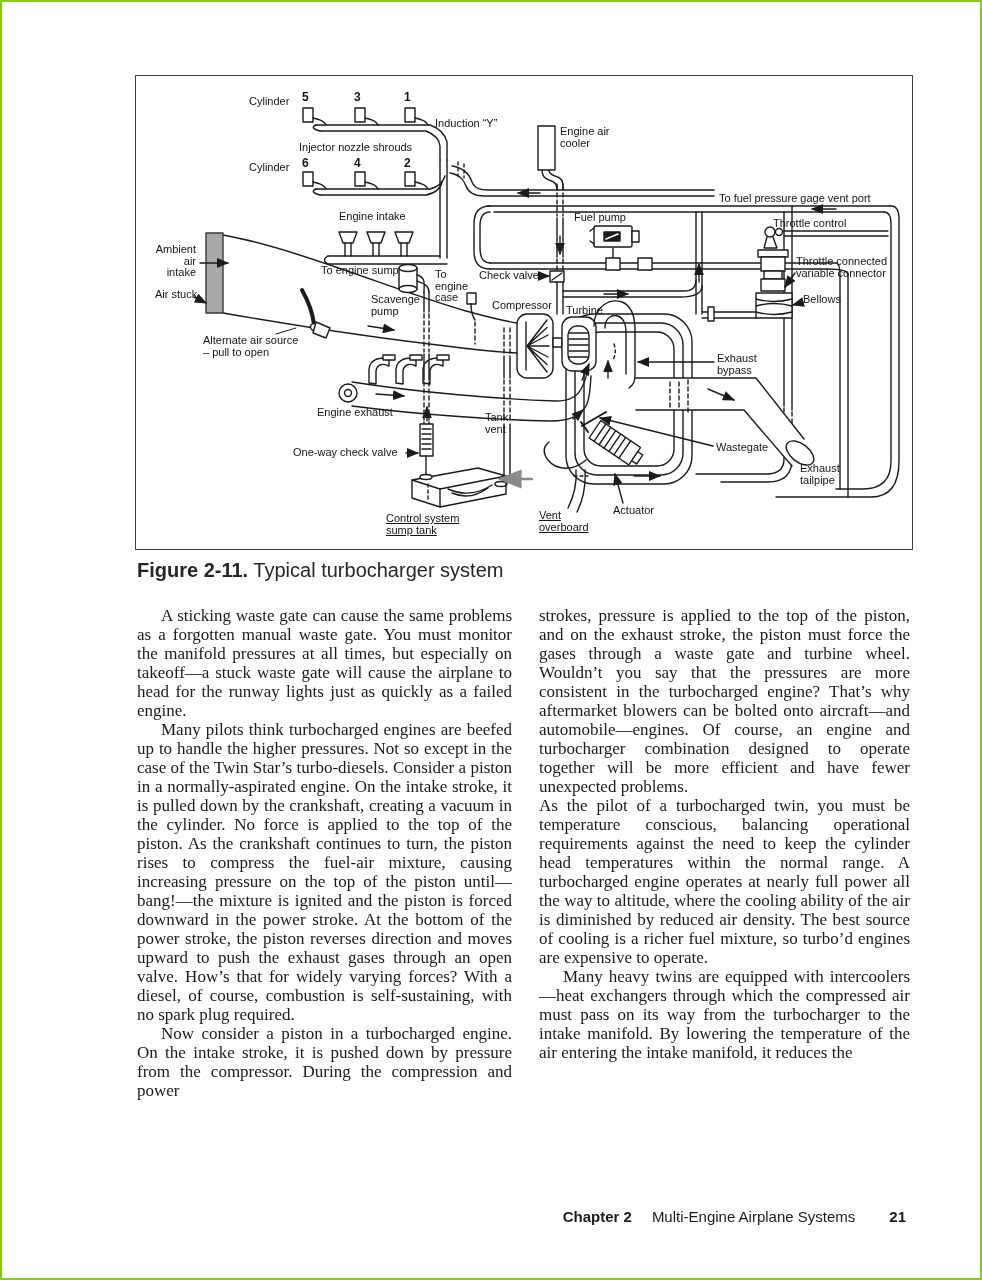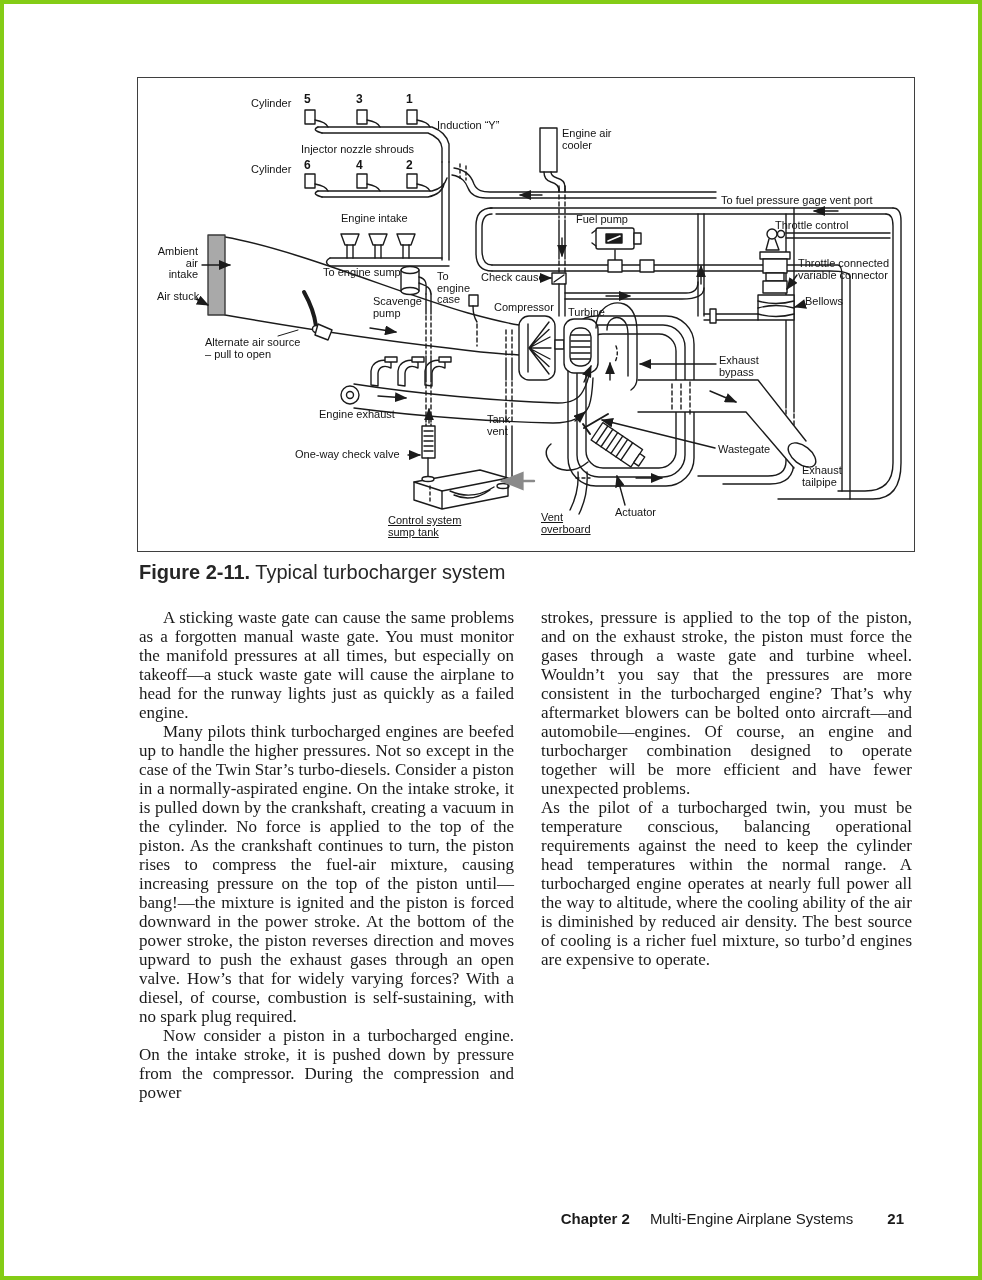--- a/index.html
+++ b/index.html
@@ -1,17 +1,17 @@
 <!DOCTYPE html>
 <html><head>
 <meta charset="utf-8">
 <style>
   html,body{margin:0;padding:0;background:#fff;}
   .page{position:relative;width:982px;height:1280px;background:#fff;
-        border:4px solid #84cc16;box-sizing:border-box;overflow:hidden;
+        border:2px solid #84cc16;box-sizing:border-box;overflow:hidden;
         font-family:"Liberation Sans",sans-serif;color:#1b1b1b;}
   
   .figure-box{position:absolute;left:133px;top:73px;width:778px;height:475px;
               border:1.5px solid #3f3f3f;box-sizing:border-box;background:#fff;}
   .figure-box svg{position:absolute;left:0;top:0;}
   .dlabel{position:absolute;font-size:11px;line-height:11.5px;color:#141414;
           white-space:pre-line;letter-spacing:0;}
   .dlabel.num{font-weight:bold;font-size:12px;}
   .dlabel.r{text-align:right;}
   .dlabel.c{text-align:left;text-decoration:underline;}
@@ -322,21 +322,21 @@
     <span class="dlabel" style="left:637px;top:142px">Throttle control</span>
     <span class="dlabel r" style="left:8px;top:168px;width:52px">Ambient
 air
 intake</span>
     <span class="dlabel" style="left:660px;top:180px">Throttle connected
 variable connector</span>
     <span class="dlabel" style="left:185px;top:189px">To engine sump</span>
     <span class="dlabel" style="left:299px;top:193px">To
 engine
 case</span>
-    <span class="dlabel" style="left:343px;top:194px">Check cause</span>
+    <span class="dlabel" style="left:343px;top:194px">Check valve</span>
     <span class="dlabel" style="left:19px;top:213px">Air stuck</span>
     <span class="dlabel" style="left:667px;top:218px">Bellows</span>
     <span class="dlabel" style="left:235px;top:218px">Scavenge
 pump</span>
     <span class="dlabel" style="left:356px;top:224px">Compressor</span>
     <span class="dlabel" style="left:430px;top:229px">Turbine</span>
     <span class="dlabel" style="left:67px;top:259px">Alternate air source
 – pull to open</span>
     <span class="dlabel" style="left:581px;top:277px">Exhaust
 bypass</span>
@@ -361,20 +361,21 @@
 
   <div class="col col-left">
     <p class="ind">A sticking waste gate can cause the same problems as a forgotten manual waste gate. You must monitor the manifold pressures at all times, but especially on takeoff—a stuck waste gate will cause the airplane to head for the runway lights just as quickly as a failed engine.</p>
     <p class="ind">Many pilots think turbocharged engines are beefed up to handle the higher pressures. Not so except in the case of the Twin Star’s turbo-diesels. Consider a piston in a normally-aspirated engine. On the intake stroke, it is pulled down by the crankshaft, creating a vacuum in the cylinder. No force is applied to the top of the piston. As the crankshaft continues to turn, the piston rises to compress the fuel-air mixture, causing increasing pressure on the top of the piston until—bang!—the mixture is ignited and the piston is forced downward in the power stroke. At the bottom of the power stroke, the piston reverses direction and moves upward to push the exhaust gases through an open valve. How’s that for widely varying forces? With a diesel, of course, combustion is self-sustaining, with no spark plug required.</p>
     <p class="ind">Now consider a piston in a turbocharged engine. On the intake stroke, it is pushed down by pressure from the compressor. During the compression and power</p>
   </div>
 
   <div class="col col-right">
     <p>strokes, pressure is applied to the top of the piston, and on the exhaust stroke, the piston must force the gases through a waste gate and turbine wheel. Wouldn’t you say that the pressures are more consistent in the turbocharged engine? That’s why aftermarket blowers can be bolted onto aircraft—and automobile—engines. Of course, an engine and turbocharger combination designed to operate together will be more efficient and have fewer unexpected problems.</p>
     <p>As the pilot of a turbocharged twin, you must be temperature conscious, balancing operational requirements against the need to keep the cylinder head temperatures within the normal range. A turbocharged engine operates at nearly full power all the way to altitude, where the cooling ability of the air is diminished by reduced air density. The best source of cooling is a richer fuel mixture, so turbo’d engines are expensive to operate.</p>
+    <p class="ind">Many heavy twins are equipped with intercoolers—heat exchangers through which the compressed air must pass on its way from the turbocharger to the intake manifold. By lowering the temperature of the air entering the intake manifold, it reduces the</p>
   </div>
 
   <div class="footer">
     <span class="bold">Chapter 2</span>
     <span class="title">Multi-Engine Airplane Systems</span>
     <span class="bold">21</span>
   </div>
 
 </div>
 

